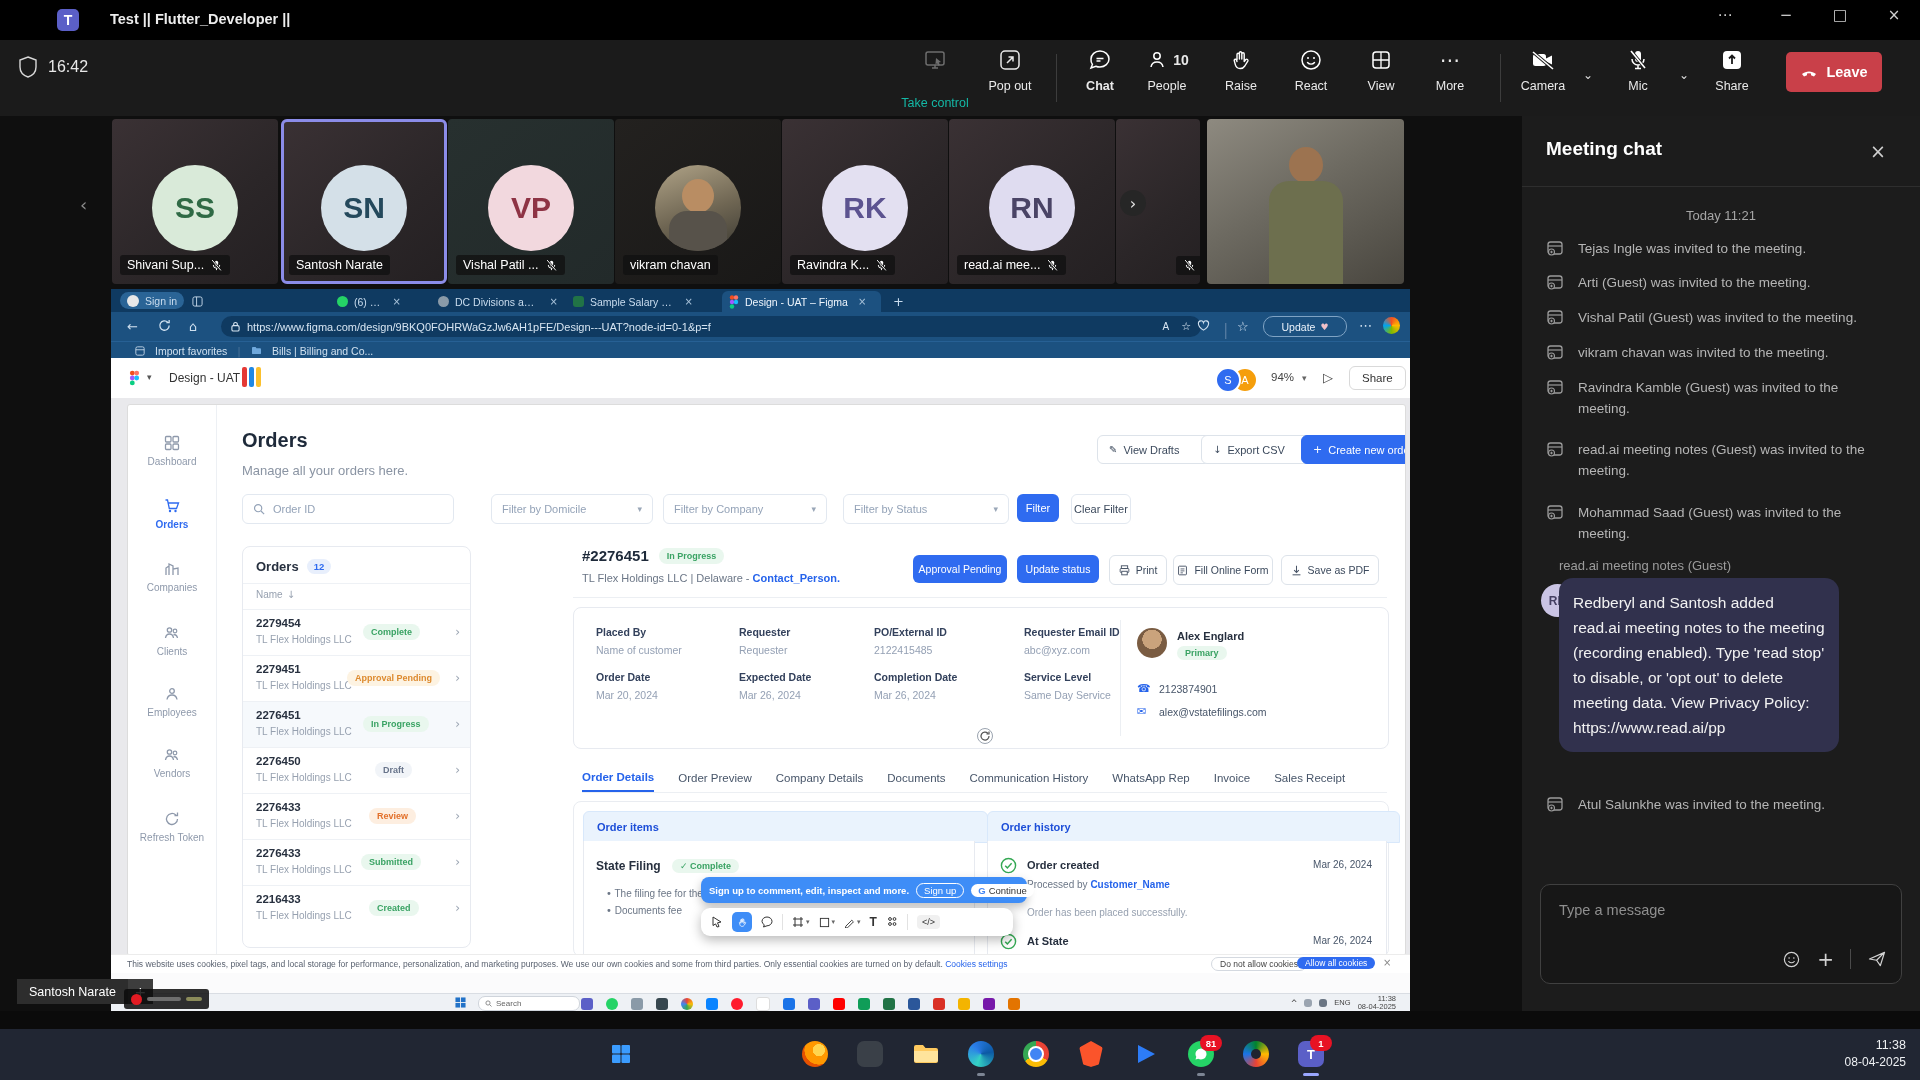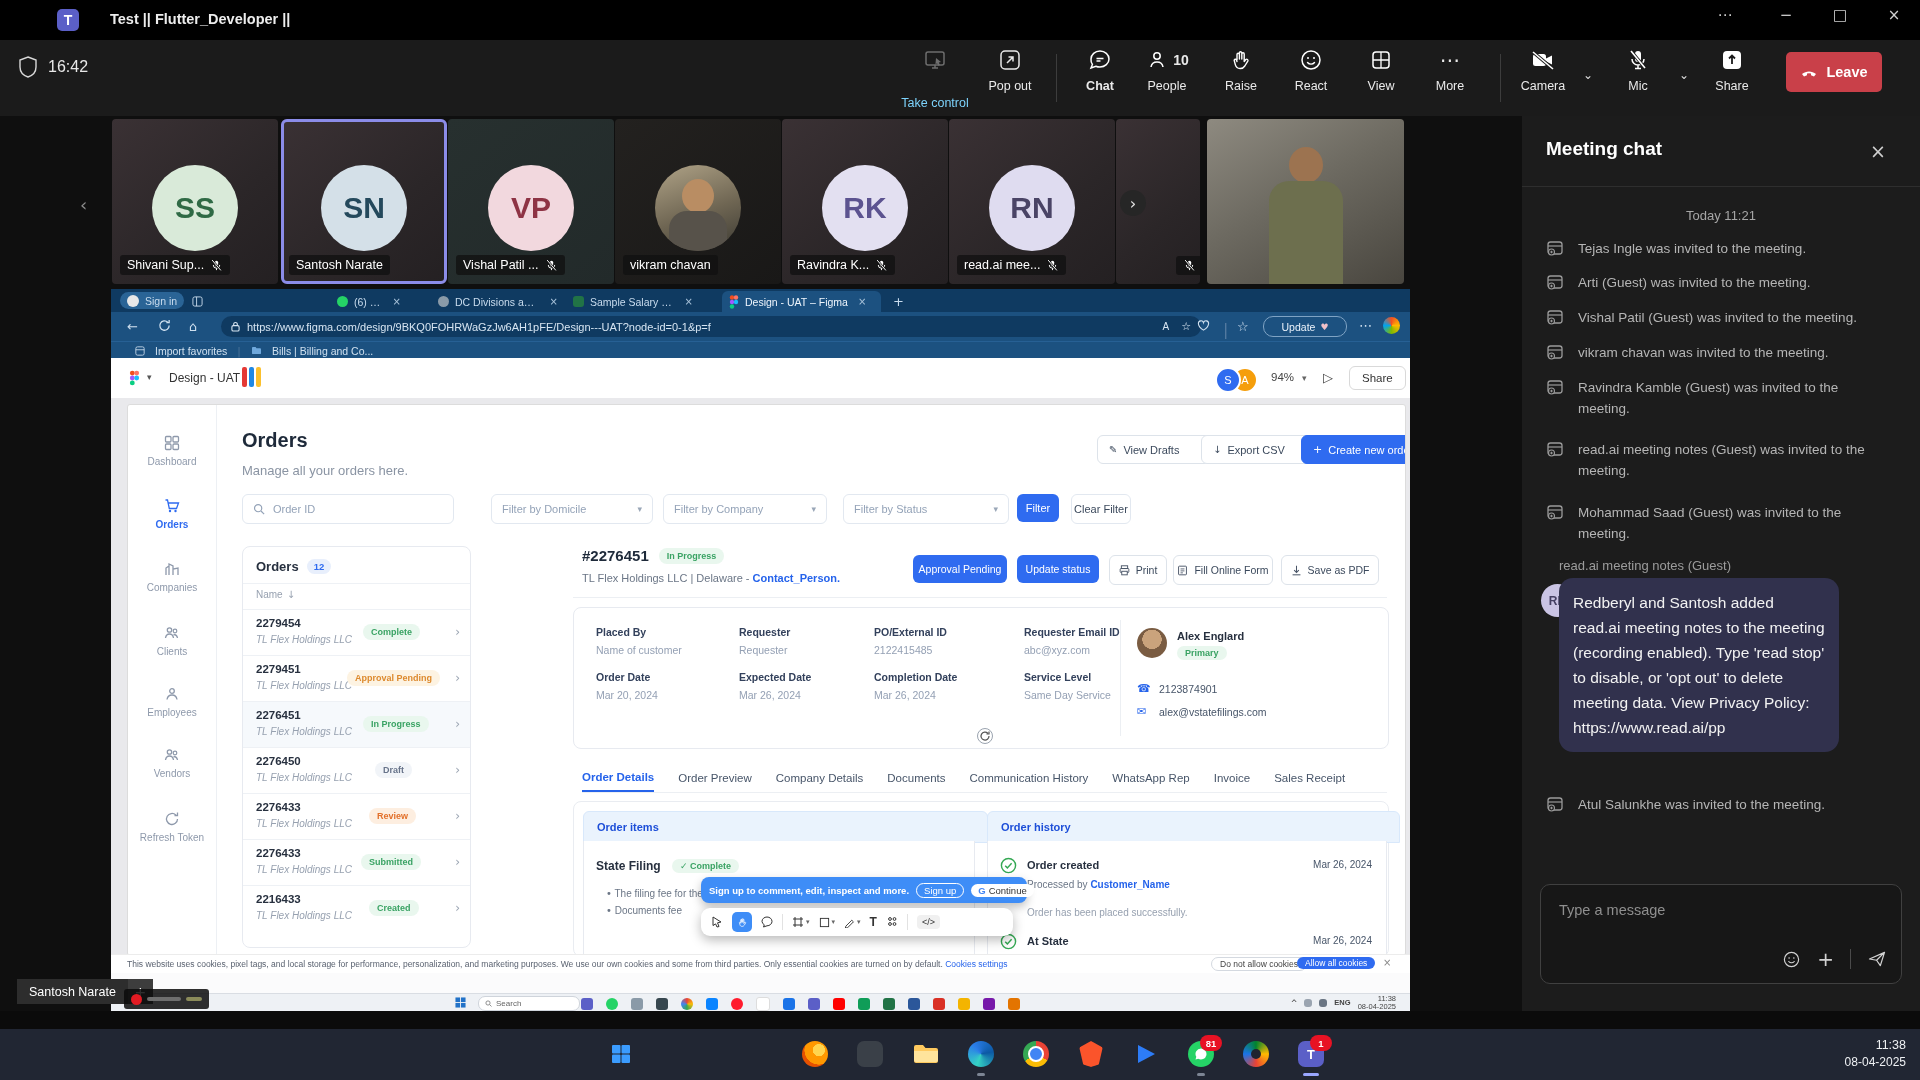--- a/index.html
+++ b/index.html
@@ -16,21 +16,21 @@
          font-size:14px;font-weight:bold;display:flex;align-items:center;justify-content:center;}
   .ttitle{left:110px;top:11px;font-size:14.5px;color:#ededed;font-weight:bold;}
   .winctl{top:6px;font-size:15px;color:#cfcfcf;width:30px;text-align:center;}
 
   
   .toolbar{left:0;top:40px;width:1920px;height:76px;background:#1b1b1b;border-bottom:1px solid #000;}
   .tbitem{position:absolute;top:8px;width:90px;display:flex;flex-direction:column;align-items:center;gap:7px;
           color:#eaeaea;font-size:12.5px;transform:translateX(-50%);}
   .tbitem .lbl{white-space:nowrap;}
   .tbsep{position:absolute;top:14px;width:1px;height:48px;background:#3d3d3d;}
-  .disabled{color:#7dd3fc;gap:24px;}
+  .disabled{color:#14b8a6;gap:24px;}
   .chat-underline{position:absolute;top:72px;left:-0px;width:100%;}
   .leave{left:1786px;top:12px;width:96px;height:40px;border-radius:5px;background:#c94049;
          display:flex;align-items:center;justify-content:center;gap:8px;font-size:14.5px;font-weight:bold;}
   .timer{left:18px;top:16px;display:flex;align-items:center;gap:10px;color:#e8e8e8;font-size:16px;}
 
   
   .stage{left:0;top:116px;width:1522px;height:895px;background:#0f0f0f;}
   .tile{position:absolute;top:3px;height:165px;width:166px;border-radius:4px;overflow:hidden;
         background:linear-gradient(140deg,#3a3134 0%,#2b2628 60%,#242022 100%);}
   .tile.active{outline:3px solid #8b8ce8;outline-offset:-3px;border-radius:6px;}
@@ -90,21 +90,21 @@
           display:flex;align-items:center;gap:6px;padding:0 11px;font-size:11px;color:#3c4a5d;}
   .actbtn.primary{background:#2f6bf0;border-color:#2f6bf0;color:#fff;}
   .fselect{position:absolute;top:89px;height:28px;border:1px solid #e2e8f0;border-radius:6px;background:#fff;
            display:flex;align-items:center;justify-content:space-between;padding:0 10px;font-size:11px;color:#94a3b8;}
   .fbtn{position:absolute;top:89px;height:28px;border-radius:6px;display:flex;align-items:center;
         justify-content:center;font-size:11px;}
   .lcard{left:26px;top:141px;width:227px;height:400px;border:1px solid #e7eaf0;border-radius:8px;background:#fff;}
   .countbadge{background:#e8effc;color:#2f6bf0;font-size:9.5px;font-weight:bold;border-radius:9px;padding:2px 7px;}
   .orow{position:absolute;left:0;width:227px;height:46px;border-top:1px solid #eef1f5;}
   .orow .oid{position:absolute;left:13px;top:7px;font-size:11.5px;font-weight:bold;color:#27303f;}
-  .orow .oco{position:absolute;left:13px;top:24px;font-size:10px;color:#97a1b0;font-style:italic;}
+  .orow .oco{position:absolute;left:13px;top:24px;font-size:10px;color:#97a1b0;}
   .orow .och{position:absolute;right:10px;top:15px;color:#9aa4b2;font-size:12px;}
   .badge{position:absolute;left:120px;top:14px;transform:translateX(0);font-size:9px;font-weight:bold;
          padding:3px 8px;border-radius:9px;white-space:nowrap;}
   .st-green{background:#e9f7ee;color:#3aa364;}
   .st-orange{background:#fdf3e2;color:#dd8a2e;}
   .st-gray{background:#f1f4f8;color:#68748a;}
   .st-rorange{background:#fdeee0;color:#e2702a;}
   .dbtn{position:absolute;top:150px;height:28px;border-radius:6px;display:flex;align-items:center;gap:6px;
         justify-content:center;font-size:10.5px;}
   .dbtn.blue{background:#2f6bf0;color:#fff;}
@@ -891,21 +891,21 @@
       <span class="sficon" style="background:#2b579a;"></span>
         <span class="sficon" style="background:#d93025;"></span>
       <span class="sficon" style="background:#f4b400;"></span>
         <span class="sficon" style="background:#7719aa;"></span>
       <span class="sficon" style="background:#e37400;"></span>
     </span>
     <span class="abs flex" style="right:14px;top:1px;gap:7px;color:#444;">
       <span class="glyph" style="font-size:8px;">^</span>
       <span class="sficon" style="width:8px;height:8px;background:#9aa4b0;"></span>
       <span class="sficon" style="width:8px;height:8px;background:#6b7684;"></span>
-      <span style="font-size:7.5px;line-height:8px;text-align:center;font-weight:bold;">ENG</span>
+      <span style="font-size:7.5px;line-height:8px;text-align:center;">ENG</span>
       <span style="font-size:7.5px;line-height:8px;text-align:right;">
         <span>11:38</span><br>
         <span>08-04-2025</span>
       </span>
     </span>
   </div>
 </div>
 
 <div class="abs presenter">
   <span class="nm">Santosh Narate</span>

